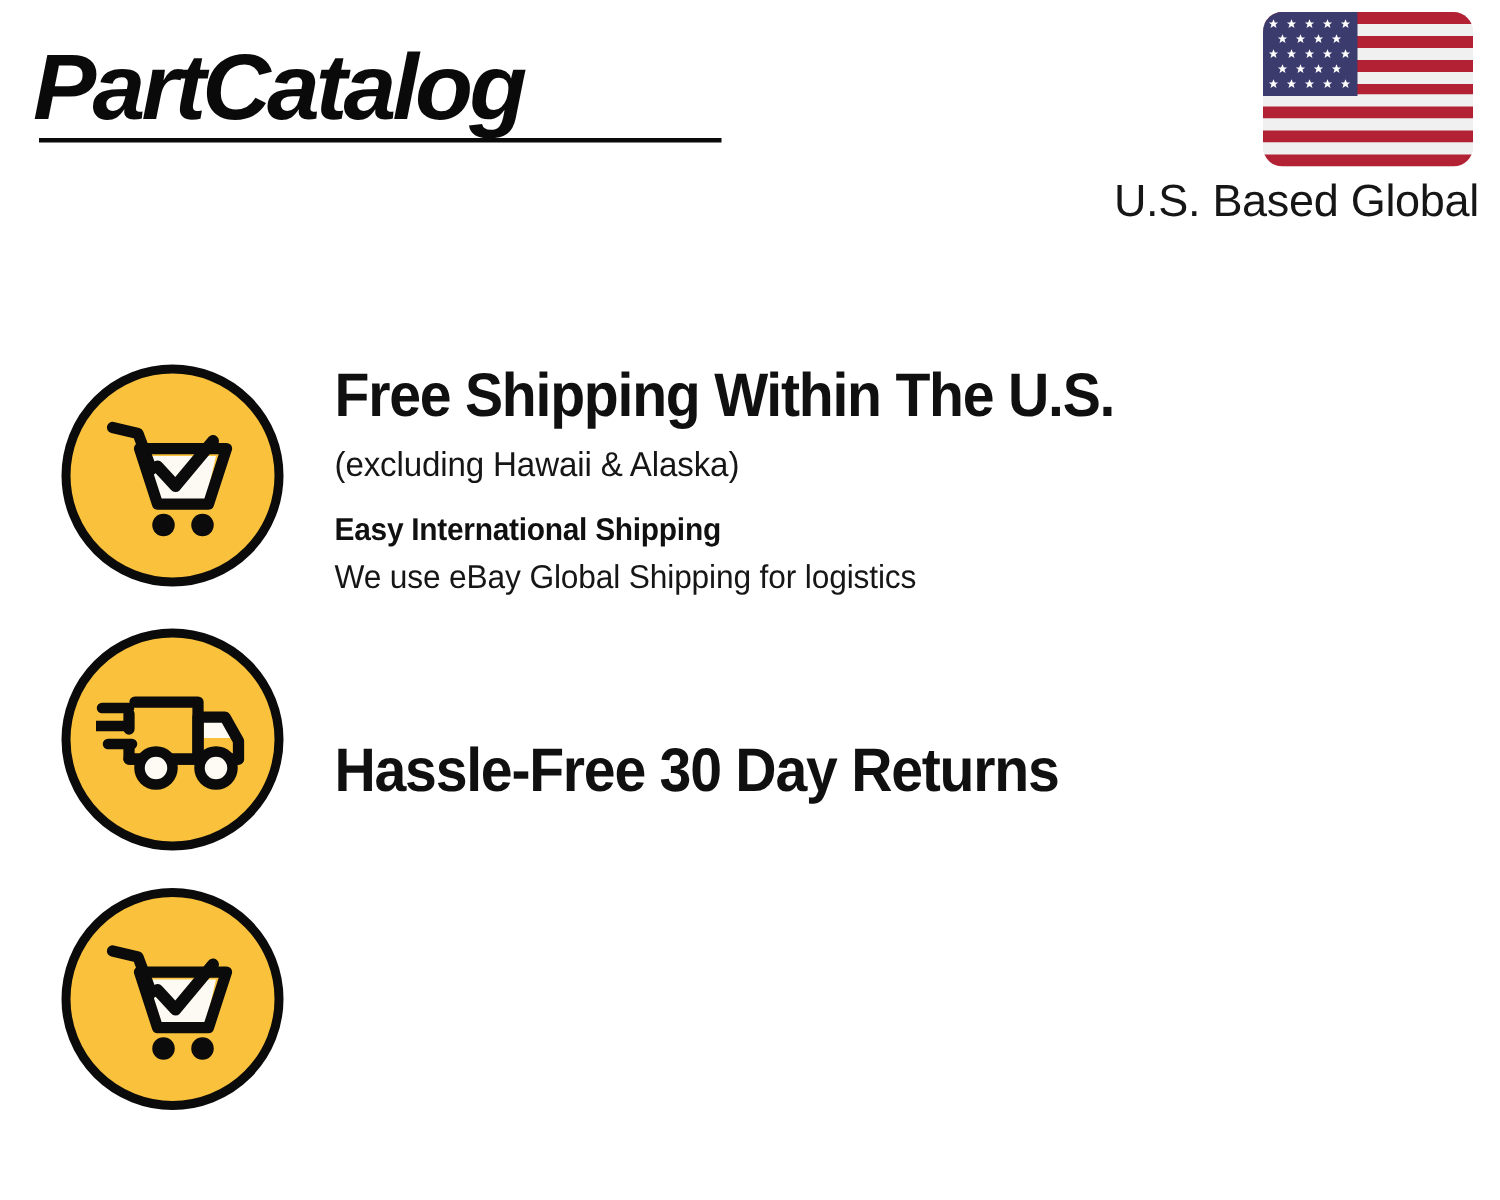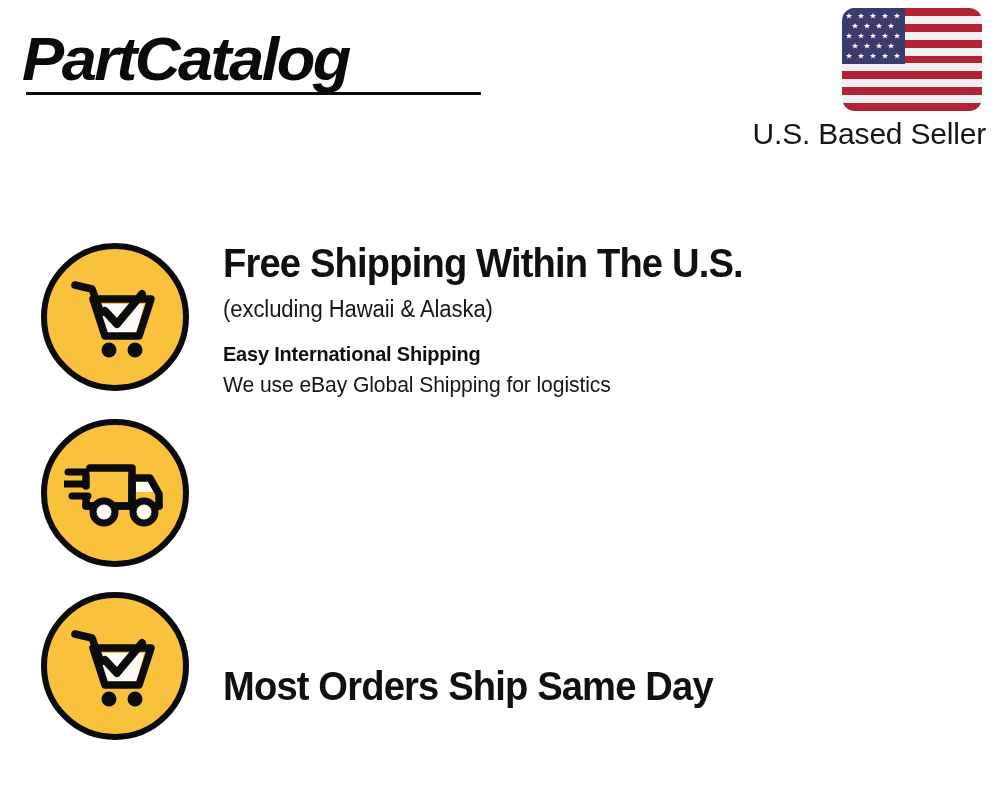--- a/index.html
+++ b/index.html
@@ -277,21 +277,21 @@
 
               <polygon points="0,-3.1 0.9,-0.95 3.1,-0.95 1.35,0.4 2,2.6 0,1.3 -2,2.6 -1.35,0.4 -3.1,-0.95 -0.9,-0.95" transform="translate(7,48)"></polygon>
               <polygon points="0,-3.1 0.9,-0.95 3.1,-0.95 1.35,0.4 2,2.6 0,1.3 -2,2.6 -1.35,0.4 -3.1,-0.95 -0.9,-0.95" transform="translate(19,48)"></polygon>
               <polygon points="0,-3.1 0.9,-0.95 3.1,-0.95 1.35,0.4 2,2.6 0,1.3 -2,2.6 -1.35,0.4 -3.1,-0.95 -0.9,-0.95" transform="translate(31,48)"></polygon>
               <polygon points="0,-3.1 0.9,-0.95 3.1,-0.95 1.35,0.4 2,2.6 0,1.3 -2,2.6 -1.35,0.4 -3.1,-0.95 -0.9,-0.95" transform="translate(43,48)"></polygon>
               <polygon points="0,-3.1 0.9,-0.95 3.1,-0.95 1.35,0.4 2,2.6 0,1.3 -2,2.6 -1.35,0.4 -3.1,-0.95 -0.9,-0.95" transform="translate(55,48)"></polygon>
             </g>
           </g>
         </svg>
       </div>
-      <span class="seller-text">U.S. Based Seller</span>
+      <span class="seller-text">U.S. Based Global</span>
     </div>
 
   </div>
 
   <div class="features">
 
     <div class="feature feature-1">
       <div class="icon-badge">
         <svg width="96" height="84" viewBox="0 0 96 84">
           <polygon points="31,29 77,29 70,59 38,59" fill="#fcfaf2"></polygon>
@@ -318,33 +318,33 @@
           <path d="M22,22 L22,32" fill="none" stroke="#0b0b0b" stroke-width="7.5" stroke-linecap="round"></path>
           <path d="M68,24 L86,24 L95,40 L95,52 L68,52 Z" fill="none" stroke="#0b0b0b" stroke-width="7.5" stroke-linejoin="round" stroke-linecap="round"></path>
           <path d="M22,52 L95,52" fill="none" stroke="#0b0b0b" stroke-width="7.5" stroke-linecap="round"></path>
           <path d="M4,18 L22,18" fill="none" stroke="#0b0b0b" stroke-width="7" stroke-linecap="round"></path>
           <path d="M0,30 L20,30" fill="none" stroke="#0b0b0b" stroke-width="7" stroke-linecap="round"></path>
           <path d="M8,42 L24,42" fill="none" stroke="#0b0b0b" stroke-width="7" stroke-linecap="round"></path>
           <circle cx="40" cy="58" r="11" fill="#fdfbf3" stroke="#0b0b0b" stroke-width="7"></circle>
           <circle cx="80" cy="58" r="11" fill="#fdfbf3" stroke="#0b0b0b" stroke-width="7"></circle>
         </svg>
       </div>
+      <div class="feature-text">
+        <div class="headline">Hassle-Free 30 Day Returns</div>
+      </div>
     </div>
 
     <div class="feature feature-3">
       <div class="icon-badge">
         <svg width="96" height="84" viewBox="0 0 96 84">
           <polygon points="31,29 77,29 70,59 38,59" fill="#fcfaf2"></polygon>
           <path d="M8,10 L25,14 L34,38" fill="none" stroke="#0b0b0b" stroke-width="7.5" stroke-linecap="round" stroke-linejoin="round"></path>
           <path d="M26,24 L84,24 L72,61 L38,61 L26,24 Z" fill="none" stroke="#0b0b0b" stroke-width="7.5" stroke-linecap="round" stroke-linejoin="round"></path>
           <path d="M38,36 L50,49 L75,19" fill="none" stroke="#0b0b0b" stroke-width="8" stroke-linecap="round" stroke-linejoin="round"></path>
           <circle cx="42" cy="75" r="7.5" fill="#0b0b0b"></circle>
           <circle cx="68" cy="75" r="7.5" fill="#0b0b0b"></circle>
         </svg>
       </div>
-      <div class="feature-text">
-        <div class="headline">Most Orders Ship Same Day</div>
-      </div>
     </div>
 
   </div>
 
 </div>
 
 </body></html>

